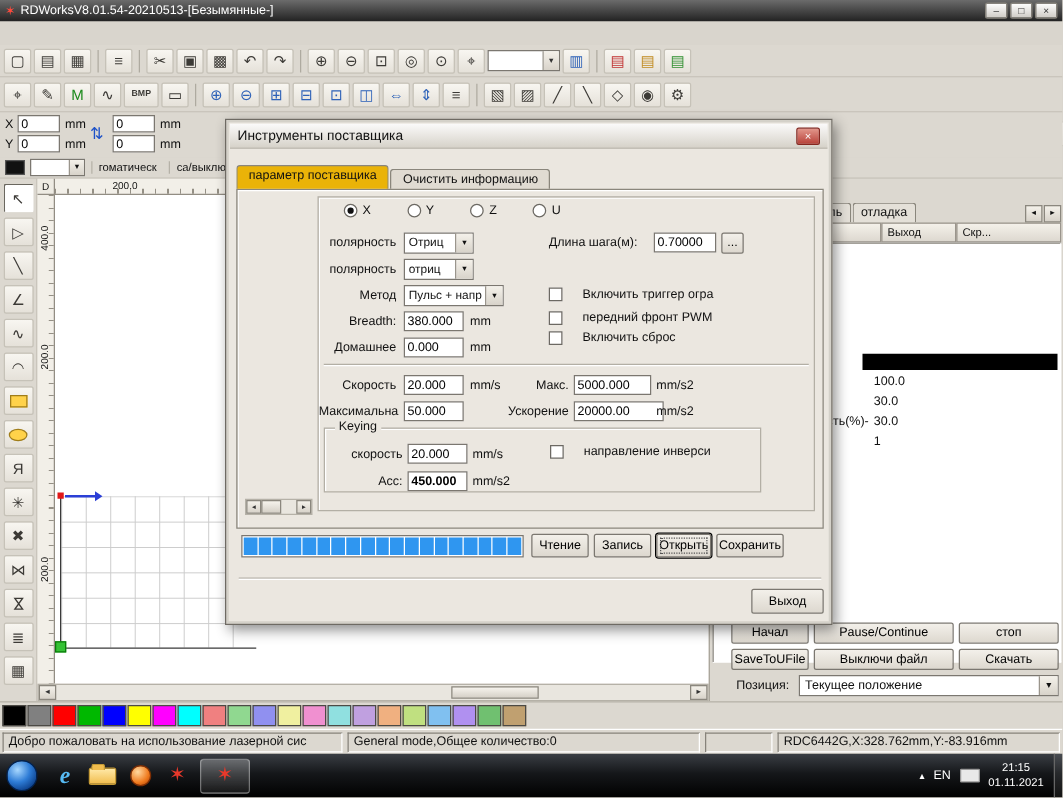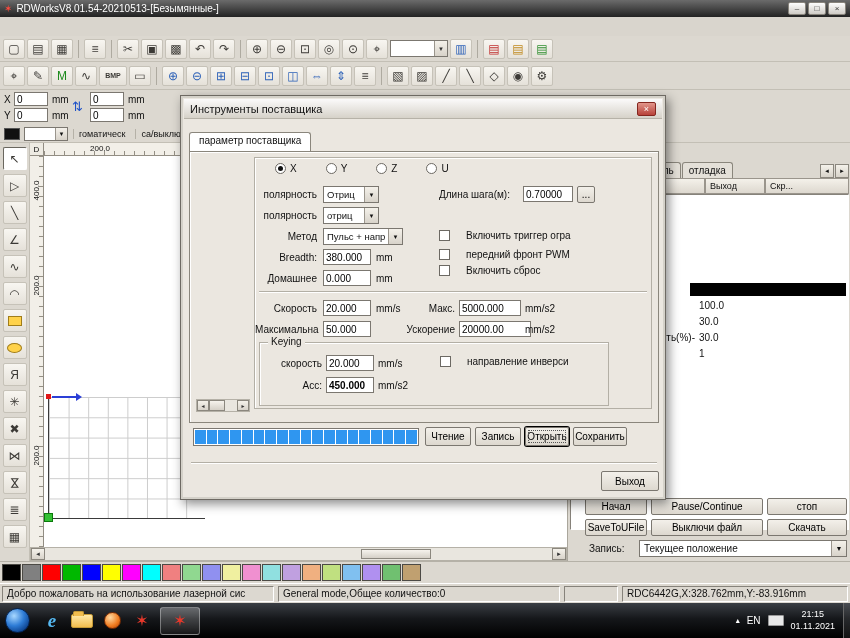--- a/index.html
+++ b/index.html
@@ -99,21 +99,21 @@
   .kbd{width:16px;height:11px;background:#e8e8e8;border:1px solid #999;border-radius:1px;}
   .clock{font-size:9px;text-align:center;line-height:1.25;}
   .show-desktop{width:7px;height:35px;border-left:1px solid #666;background:rgba(255,255,255,.08);margin-left:4px;}
 
   
   #dialog{position:absolute;left:180px;top:95px;width:486px;height:405px;background:#ebe7e0;border:1px solid #6e6a63;box-shadow:0 0 0 2px rgba(210,206,198,.9) inset,3px 4px 10px rgba(0,0,0,.45);z-index:40;}
   .dlg-title{position:absolute;left:3px;top:3px;width:478px;height:20px;background:linear-gradient(#fbfafa,#d6d2c9);border-bottom:1px solid #b6b2a8;display:flex;align-items:center;padding:0 6px;font-size:11px;}
   .dlg-close{margin-left:auto;width:19px;height:14px;background:linear-gradient(#e2968b,#b8423a);border:1px solid #84261f;border-radius:2px;color:#fff;font-size:9px;display:flex;align-items:center;justify-content:center;}
   #dlg-tabs{position:absolute;left:8px;top:37px;height:18px;display:flex;align-items:flex-end;}
   .dtab{padding:2px 9px 3px;font-size:10px;background:#e0dbd2;border:1px solid #8a867c;border-bottom:none;border-radius:3px 3px 0 0;margin-right:1px;position:relative;top:1px;}
-  .dtab.active{background:#ffffff;top:0;padding-bottom:5px;z-index:3;}
+  .dtab.active{background:#eab308;top:0;padding-bottom:5px;z-index:3;}
   .dlg-page{position:absolute;left:8px;top:55px;width:470px;height:272px;border:1px solid #8a867c;box-shadow:1px 1px 0 #fff inset;background:#ebe7e0;}
   #dlg-list{position:absolute;left:6px;top:13px;width:54px;height:232px;background:#fff;border:1px solid;border-color:#86827a #fff #fff #86827a;font-size:10px;padding:1px 2px;line-height:13px;overflow:hidden;}
   .dlg-list-scroll{position:absolute;left:6px;top:247px;width:54px;height:13px;background:#e9e6df;border:1px solid #b5b1a7;display:flex;}
   .dls-thumb{width:16px;height:100%;background:linear-gradient(#f6f3ed,#d5d0c7);border:1px solid #8b877e;}
   .grp{position:absolute;border:1px solid #b3afa5;box-shadow:1px 1px 0 #fff inset;}
   #dlg-group{left:64px;top:5px;width:398px;height:252px;}
   .radio{display:flex;align-items:center;gap:4px;font-size:10px;}
   .radio .circ{width:11px;height:11px;border-radius:50%;background:#fff;border:1px solid #6c6963;position:relative;}
   .radio.sel .circ::after{content:"";position:absolute;inset:2px;background:#111;border-radius:50%;}
   .flbl{position:absolute;font-size:10px;text-align:right;white-space:nowrap;overflow:hidden;}
@@ -424,21 +424,21 @@
       </div>
     <div id="rp-list">
       <div class="rp-blackbar"></div>
       <span class="rp-frag">олбца</span>
     <span class="rpval" style="left: 128px; top: 105px;">100.0</span>
         <span class="rpval" style="left: 128px; top: 121px;">30.0</span>
         <span class="rpval" style="left: 128px; top: 137px;">30.0</span>
         <span class="rpval" style="left: 128px; top: 153px;">1</span>
         <span class="rpval" style="left: 60px; top: 137px; width: 64px; text-align: right;">ость(%)-</span>
       </div>
-    <span class="pos-lab">Запись:</span>
+    <span class="pos-lab">Позиция:</span>
     <div class="pos-combo">
       <span>Текущее положение</span>
       <span class="dd">▼</span>
     </div>
   <div class="btn rbtn" style="left: 17px; top: 355px; width: 62px;">Начал</div>
       <div class="btn rbtn" style="left: 83px; top: 355px; width: 112px;">Pause/Continue</div>
       <div class="btn rbtn" style="left: 199px; top: 355px; width: 80px;">стоп</div>
       <div class="btn rbtn" style="left: 17px; top: 376px; width: 62px;">SaveToUFile</div>
       <div class="btn rbtn" style="left: 83px; top: 376px; width: 112px;">Выключи файл</div>
       <div class="btn rbtn" style="left: 199px; top: 376px; width: 80px;">Скачать</div>
@@ -475,20 +475,21 @@
     <div class="st-cell" style="width:226px">RDC6442G,X:328.762mm,Y:-83.916mm</div>
   </div>
 
   <div id="dialog">
     <div class="dlg-title">
       <span>Инструменты поставщика</span>
       <span class="dlg-close">×</span>
     </div>
     <div id="dlg-tabs">
         <div class="dtab active">параметр поставщика</div>
+        <div class="dtab">Очистить информацию</div>
       </div>
     <div class="dlg-page">
       <div class="dlg-list-scroll">
         <span class="sb-btn" style="width:12px;font-size:5px">◄</span>
         <span class="dls-thumb"></span>
         <span class="sb-btn" style="width:12px;font-size:5px;margin-left:auto">►</span>
       </div>
 
       <div class="grp" id="dlg-group">
         <div id="axis-row" style="position:absolute;left:20px;top:5px;display:flex;gap:29px">
@@ -559,21 +560,21 @@
         <span class="flbl" style="left:160px;top:145px;width:40px">Макс.</span>
         <input class="din" style="left: 204px; top: 142px; width: 62px;" value="5000.000">
         <span class="funit" style="left:270px;top:145px">mm/s2</span>
 
         <span class="flbl" style="left:0;top:166px;width:64px">Максимальная</span>
         <input class="din" style="left: 68px; top: 163px; width: 48px;" value="50.000">
         <span class="flbl" style="left:150px;top:166px;width:50px">Ускорение</span>
         <input class="din" style="left: 204px; top: 163px; width: 72px;" value="20000.00">
         <span class="funit" style="left:270px;top:166px">mm/s2</span>
 
-        <div class="grp" style="left:4px;top:184px;width:350px;height:64px">
+        <div class="grp" style="left:4px;top:184px;width:350px;height:52px">
           <span class="keying-label">Keying</span>
           <span class="flbl" style="left:6px;top:15px;width:56px">скорость</span>
           <input class="din" style="left: 66px; top: 12px; width: 48px;" value="20.000">
           <span class="funit" style="left:118px;top:15px">mm/s</span>
           <label class="cb" style="left:180px;top:13px">
               <span class="box"></span>
               <span>направление инверси</span>
             </label>
           <span class="flbl" style="left:6px;top:37px;width:56px">Асс:</span>
           <input class="din" style="left: 66px; top: 34px; width: 48px; font-weight: bold;" value="450.000">

